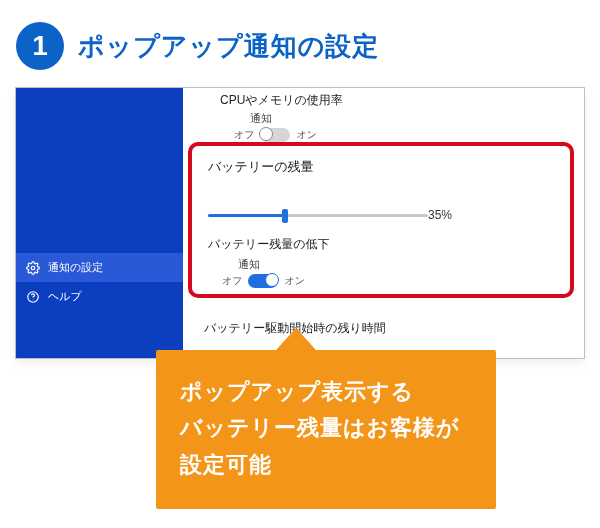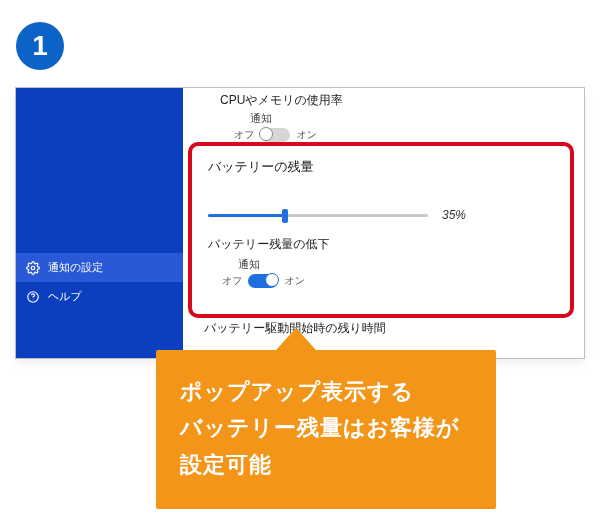--- a/index.html
+++ b/index.html
@@ -113,42 +113,41 @@
   }
   .toggle.off { background: #d6d6d6; }
   .toggle.off .knob { left: -1px; }
   .toggle.on  { background: #1f6fe0; }
   .toggle.on  .knob { left: 17px; border-color: #1f6fe0; }
 
   
   .highlight {
     position: absolute;
     left: 32px; right: 10px;
-    top: 54px; height: 176px;
+    top: 54px; height: 156px;
     border: 4px solid #d4091e;
     border-radius: 10px;
     padding: 12px 16px 10px 16px;
     background: #ffffff;
   }
   .highlight .hl-title {
     font-size: 13px;
     color: #202020;
     margin-bottom: 6px;
   }
   .highlight .hl-desc {
     font-size: 9px;
     color: #444;
     line-height: 1.6;
     margin-bottom: 12px;
   }
 
   .slider-row {
-    display: flex; align-items: flex-start; gap: 14px;
+    display: flex; align-items: flex-start; 
     margin: 4px 0 14px 0;
-    font-style: italic;
   }
   .slider {
     position: relative;
     flex: 0 0 220px;
     height: 14px;
   }
   .slider .track {
     position: absolute; left: 0; right: 0; top: 6px;
     height: 3px; background: #c8c8c8; border-radius: 2px;
   }
@@ -206,20 +205,21 @@
     border-bottom: 22px solid #f39518;
   }
 </style>
 </head>
 <body>
 
 <div class="step-header">
   <div class="step-badge">
     <span>1</span>
   </div>
+  <div class="step-title">ポップアップ通知の設定</div>
 </div>
 
 <div class="shot">
 
   <div class="sidebar">
     <div class="sidebar-spacer"></div>
 
     <div class="sidebar-item active">
       <span class="icon">
         <svg viewBox="0 0 24 24" fill="none" stroke="#ffffff" stroke-width="2">

